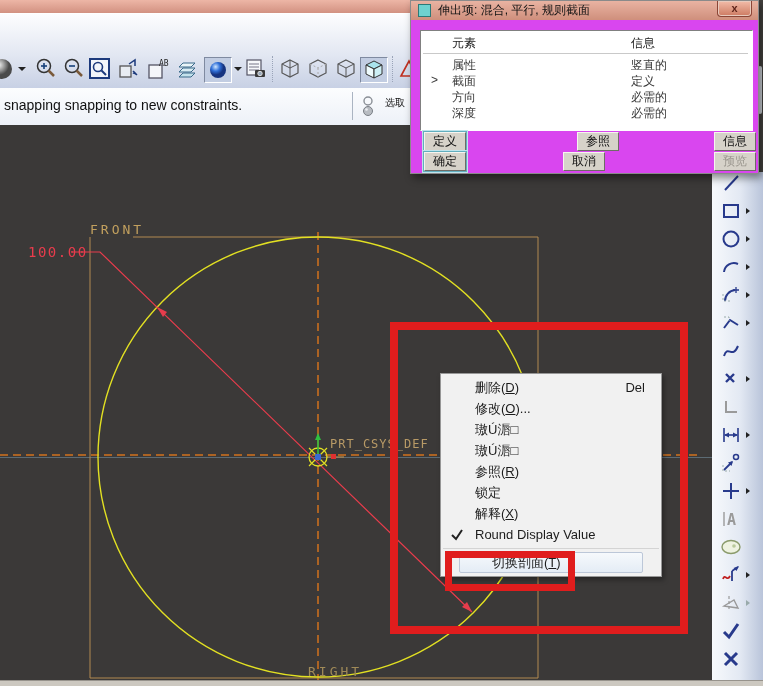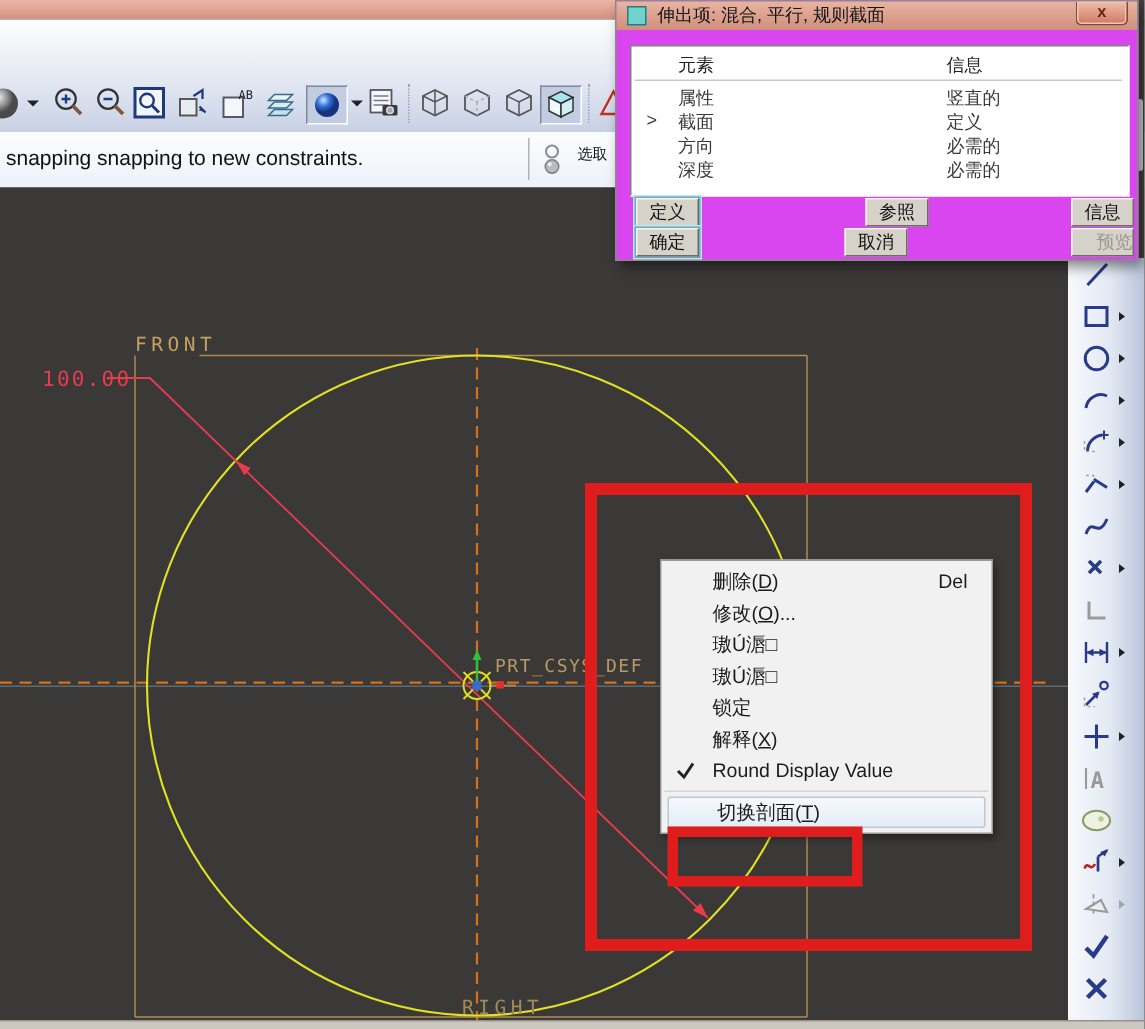--- a/index.html
+++ b/index.html
@@ -54,30 +54,30 @@
   .dlg-hdr{position:absolute;top:4px;font-size:12px;color:#222;}
   #dlg-hdr-line{position:absolute;left:2px;top:22px;width:325px;height:1px;background:#c9c9c9;}
   .dlg-row{position:absolute;left:0;width:100%;height:16px;font-size:12px;color:#3a3a3a;}
   .cell-marker{position:absolute;left:10px;}
   .cell-el{position:absolute;left:31px;}
   .cell-info{position:absolute;left:210px;}
   .dlg-btn{position:absolute;width:40px;height:17px;background:#d6d2c9;border:1px solid;
           border-color:#f6f4ef #6f6c66 #6f6c66 #f6f4ef;font-size:12px;color:#111;
           text-align:center;line-height:16px;}
   .dlg-btn.def{box-shadow:0 0 0 1px #62aebe, 0 0 0 2px #bfe4ec;}
-  .dlg-btn.disabled{color:#9b978f;text-align:right;}
+  .dlg-btn.disabled{color:#9b978f;}
 
   
   #menu{left:440px;top:373px;width:220px;background:#f1f1f1;border:1px solid #979797;
         box-shadow:2px 3px 5px rgba(0,0,0,.35);padding:3px 0;z-index:6;}
   .mi{position:relative;height:21px;line-height:21px;font-size:13px;color:#1c1c1c;padding-left:34px;}
   .mi .shortcut{position:absolute;right:16px;padding-left:23px;}
   .mi .key{text-decoration:underline;}
   .mi .chk{position:absolute;left:9px;top:4px;}
-  .mi.hover{margin:0 4px;padding-left:32px;border:1px solid #bcc7d8;border-radius:2px;height:19px;line-height:19px;
+  .mi.hover{margin:0 18px;padding-left:32px;border:1px solid #bcc7d8;border-radius:2px;height:19px;line-height:19px;
         background:linear-gradient(#f6f9fc,#e4ecf5);}
   .msep{height:1px;background:#d4d4d4;margin:3px 2px;}
 
   
   #anno-big{left:390px;top:322px;width:282px;height:296px;border:8px solid #e01d1d;z-index:20;}
   #anno-small{left:445px;top:551px;width:116px;height:26px;border:7px solid #e01d1d;z-index:21;}
 
   svg text{font-family:"DejaVu Sans Mono","Liberation Mono",monospace;}
 </style>
 </head>
@@ -374,20 +374,21 @@
 
   <div class="abs" id="bottomstrip"></div>
   <div class="abs" id="rightedge"></div>
   <div class="abs" id="rthumb"></div>
 
   <div class="abs" id="menu">
     <div class="mi"><span>删除(</span><span class="key">D</span><span>)</span><span class="shortcut">Del</span></div>
     <div class="mi"><span>修改(</span><span class="key">O</span><span>)...</span></div>
     <div class="mi"><span>璈Ú滣□</span></div>
     <div class="mi"><span>璈Ú滣□</span></div>
+    <div class="mi"><span>参照(</span><span class="key">R</span><span>)</span></div>
     <div class="mi"><span>锁定</span></div>
     <div class="mi"><span>解释(</span><span class="key">X</span><span>)</span></div>
     <div class="mi"><svg class="chk" width="14" height="14">
           <path d="M2 7 L6 11 L12 2" fill="none" stroke="#222" stroke-width="2"></path>
         </svg><span>Round Display Value</span></div>
     <div class="msep"></div>
     <div class="mi hover"><span>切换剖面(</span><span class="key">T</span><span>)</span></div>
   </div>
 
   <div class="abs" id="anno-big"></div>

